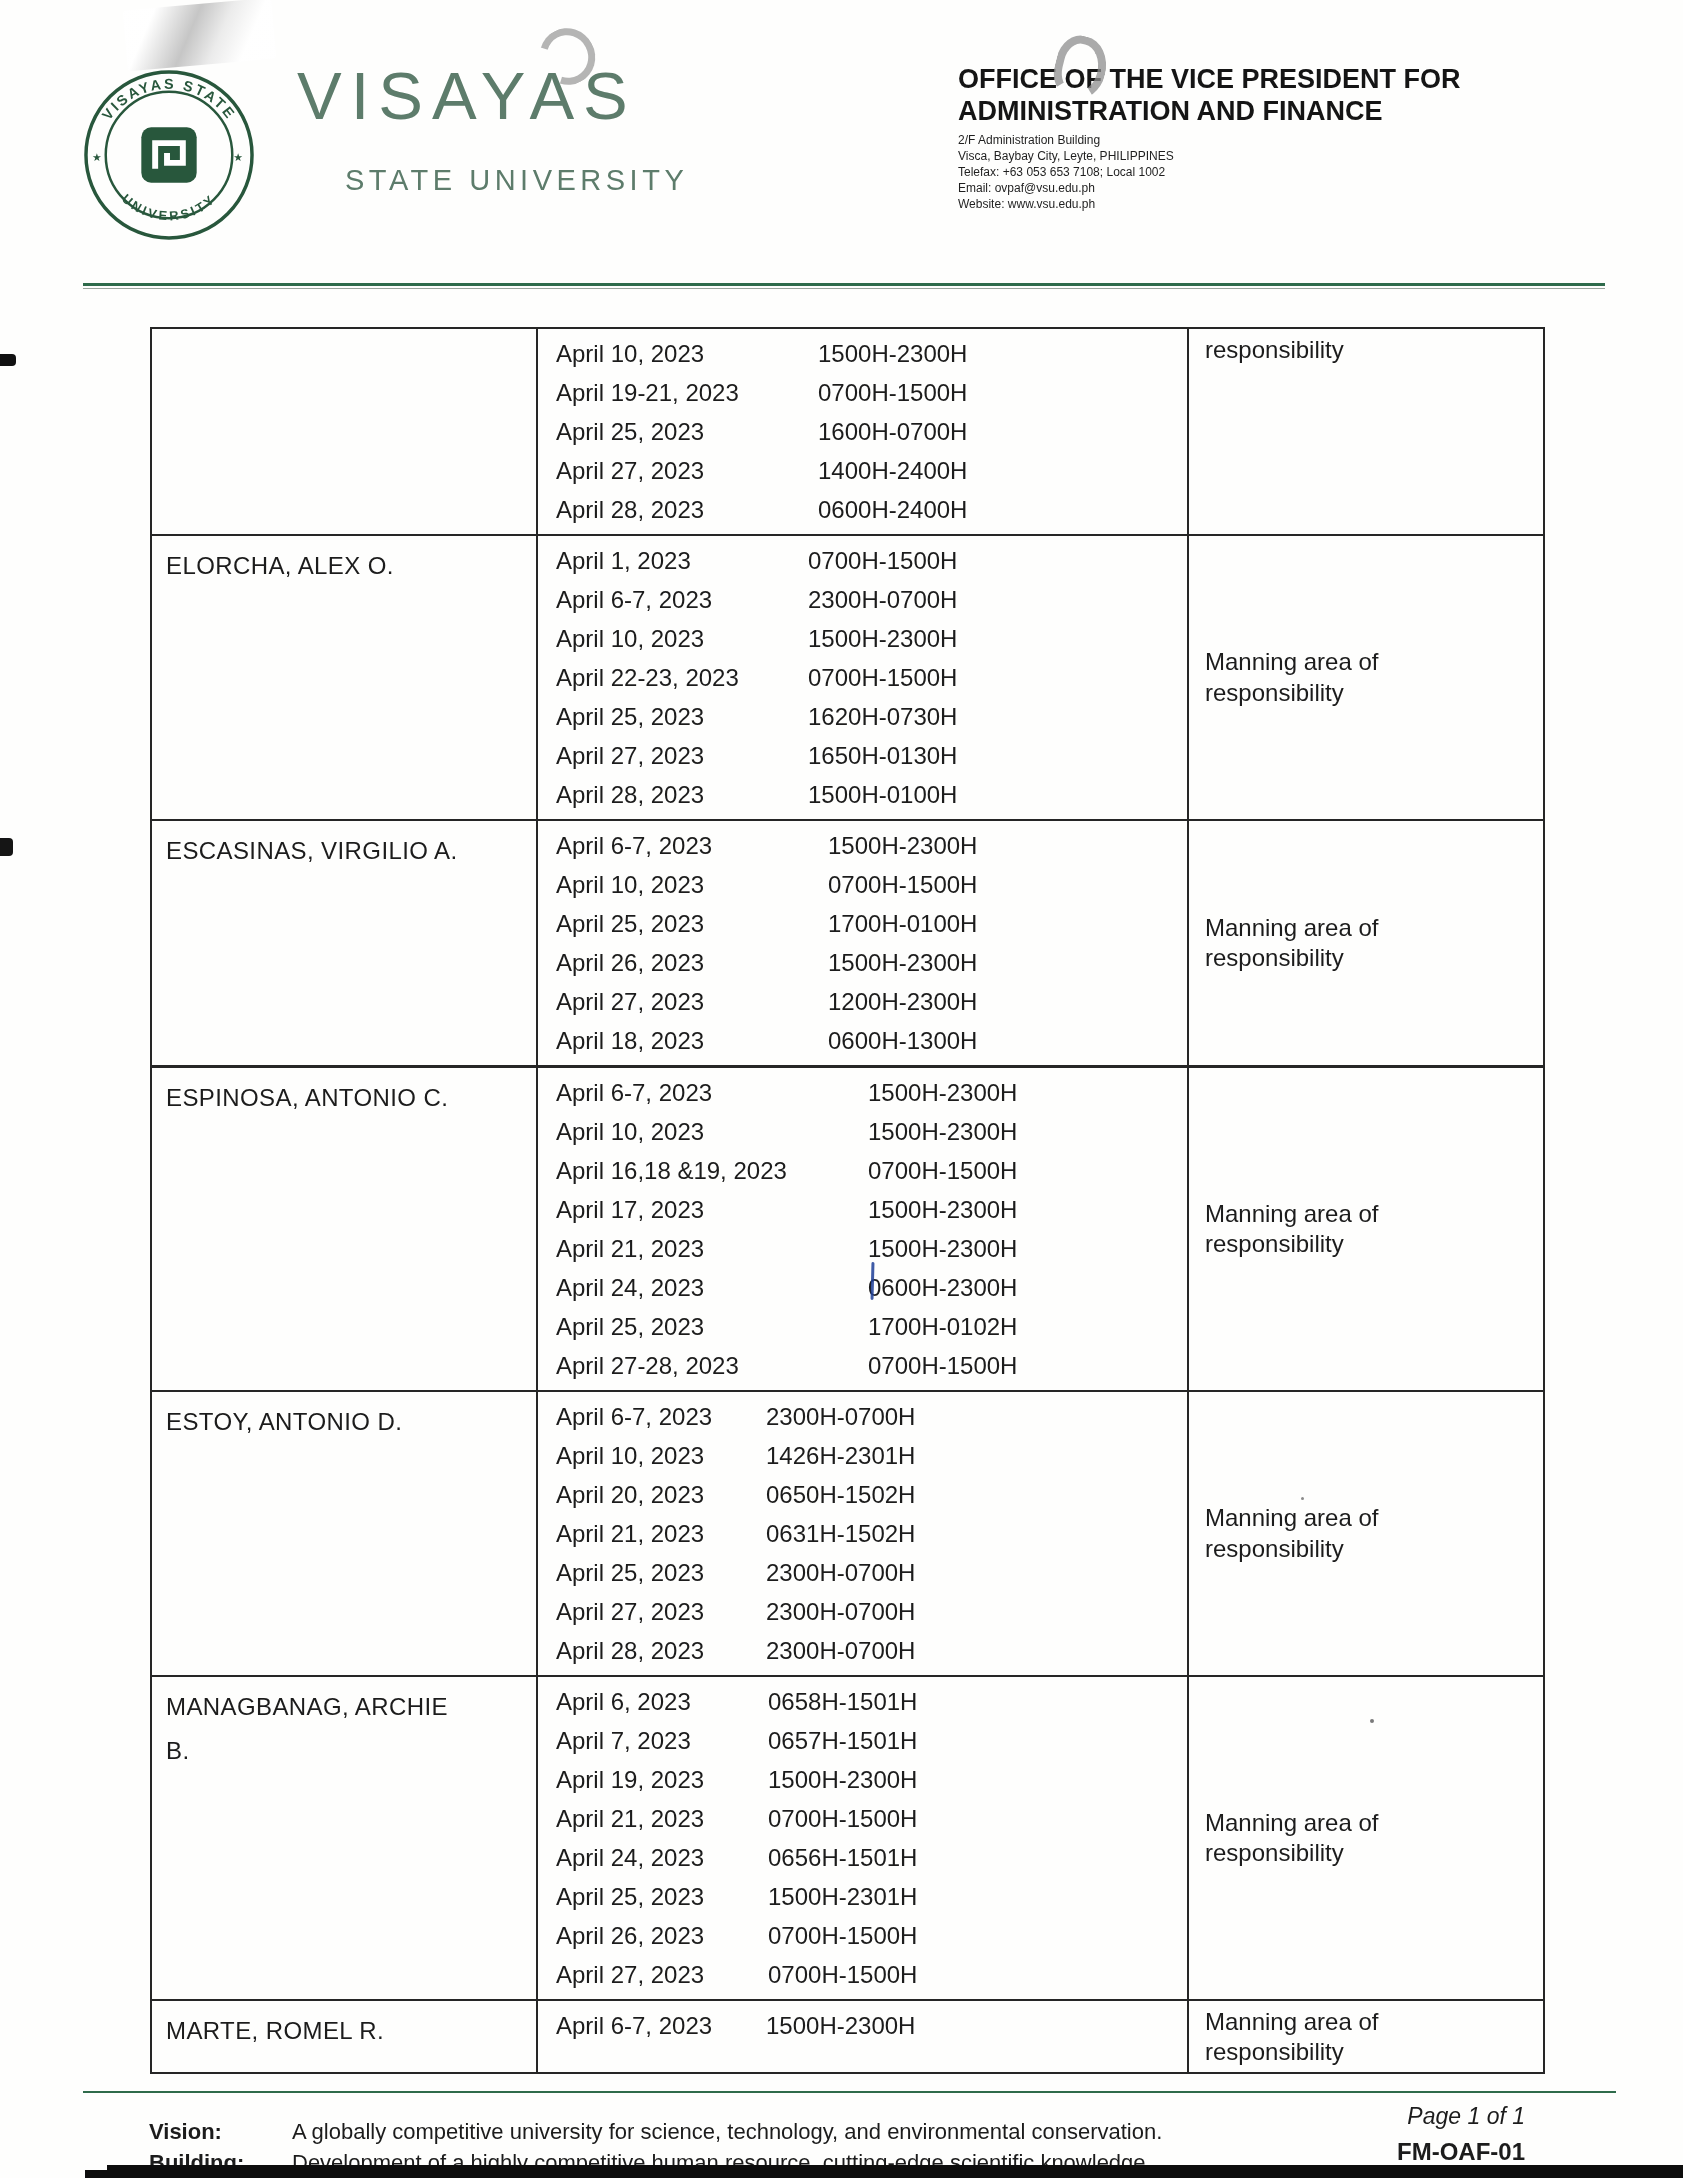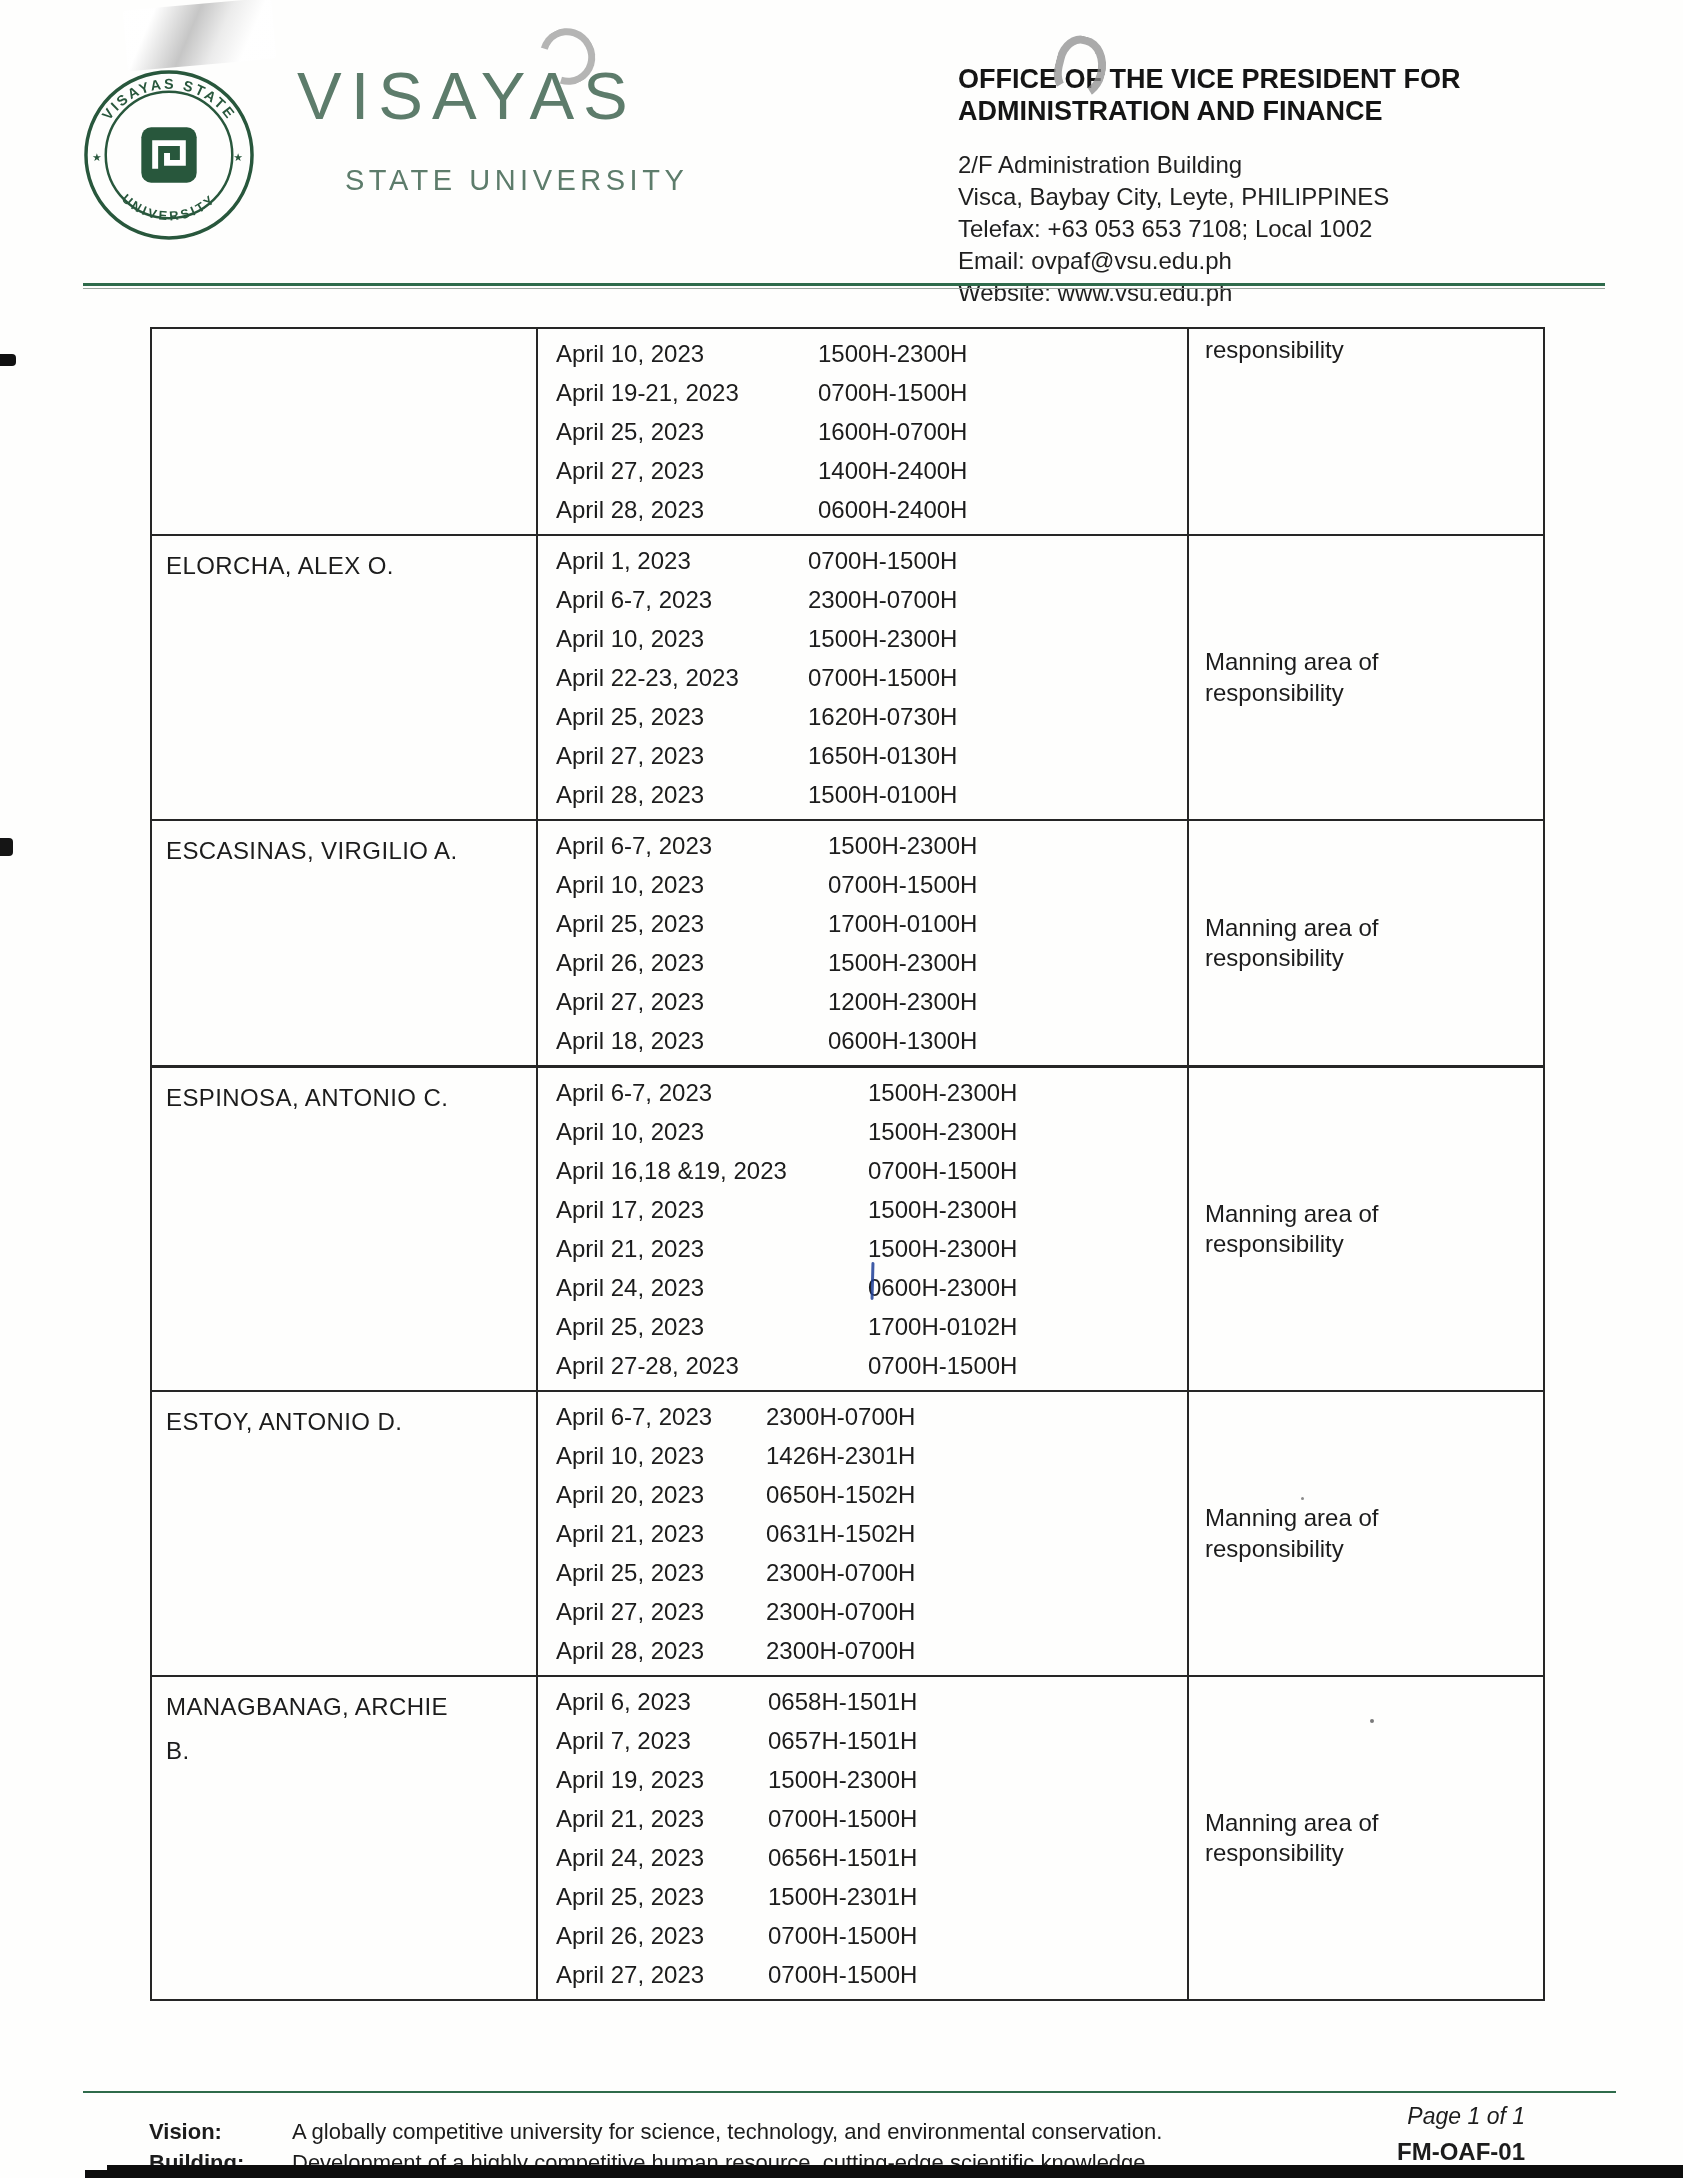--- a/index.html
+++ b/index.html
@@ -25,21 +25,21 @@
   }
   .wordmark-sub {
     position: absolute; left: 345px; top: 164px;
     font-size: 29px; letter-spacing: 4.5px;
     color: var(--wordmark-green, #55755f);
   }
 
   .office-block { position: absolute; left: 958px; top: 63px; width: 614px; }
   .office-title { font-weight: 700; font-size: 27px; line-height: 1.2; color: #151515; }
   .office-title span { display: block; }
-  .address { margin-top: 21px; font-size: 24px; line-height: 1.34; color: #1f1f1f; }
+  .address { margin-top: 4px; font-size: 12px; line-height: 1.34; color: #1f1f1f; }
   .address div { display: block; }
 
   .head-divider { position: absolute; left: 83px; top: 283px; width: 1522px; }
   .head-divider .line-green { height: 3px; background: var(--brand-green, #2f6b4b); }
   .head-divider .line-gray  { height: 1px; background: #9aa49d; margin-top: 2px; }
 
   
   .duty-table {
     position: absolute; left: 150px; top: 327px; width: 1394px;
     border-collapse: collapse; table-layout: fixed;
@@ -375,20 +375,30 @@
             <span class="sched-date" style="width: 212px;">April 26, 2023</span>
             <span class="sched-time">0700H-1500H</span>
           </div>
           <div class="sched-line">
             <span class="sched-date" style="width: 212px;">April 27, 2023</span>
             <span class="sched-time">0700H-1500H</span>
           </div>
         </td>
         <td class="cell-remark"><span class="remark-text">Manning area of responsibility</span></td>
       </tr>
+      <tr class="row" data-idx="6">
+        <td class="cell-name">MARTE, ROMEL R.</td>
+        <td class="cell-sched">
+          <div class="sched-line">
+            <span class="sched-date" style="width: 210px;">April 6-7, 2023</span>
+            <span class="sched-time">1500H-2300H</span>
+          </div>
+        </td>
+        <td class="cell-remark"><span class="remark-text">Manning area of responsibility</span></td>
+      </tr>
     </tbody>
 </table>
 
 <footer>
   <div class="foot-divider"></div>
   <div class="page-note">Page 1 of 1</div>
   <div class="form-code">FM-OAF-01</div>
   <div class="vision-label">Vision:</div>
   <div class="vision-text">A globally competitive university for science, technology, and environmental conservation.</div>
   <div class="mission-label">Building:</div>

